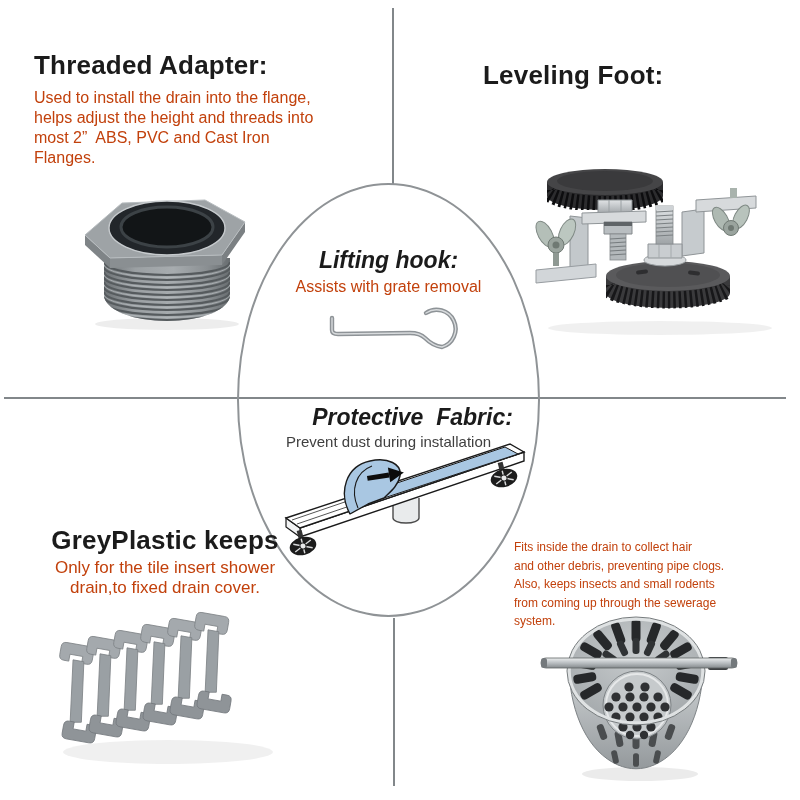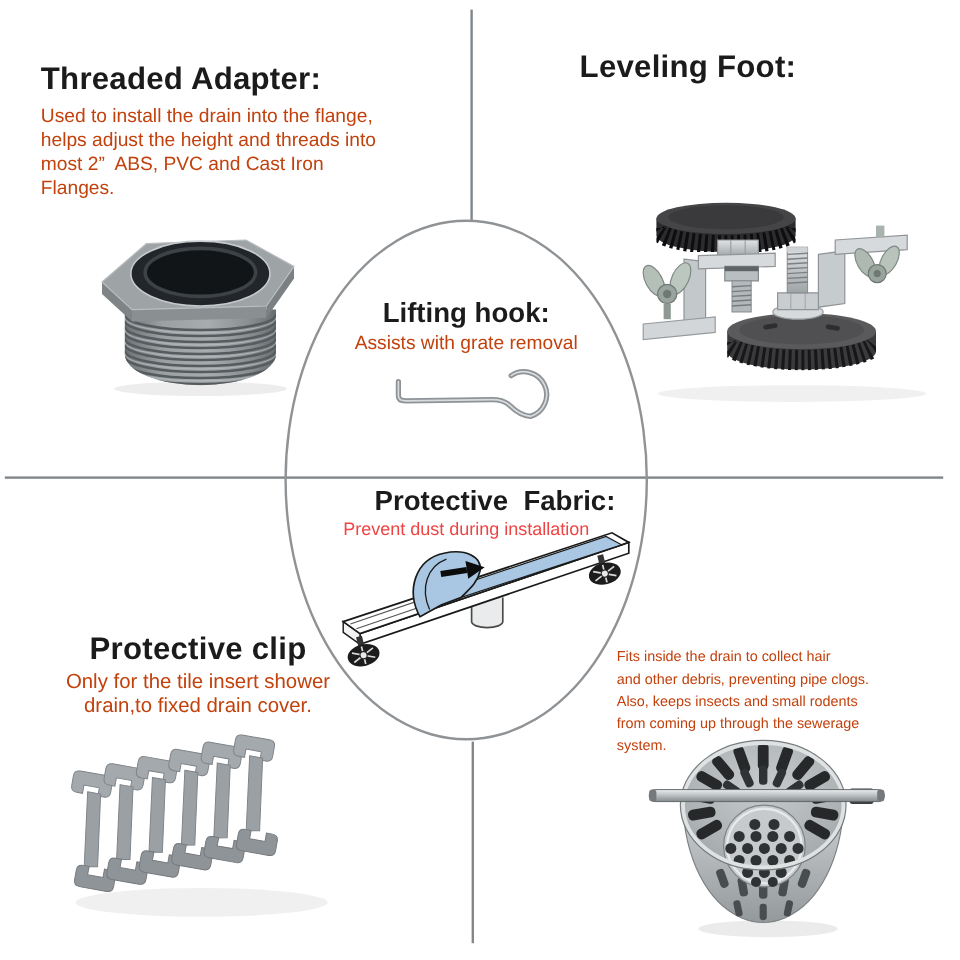--- a/index.html
+++ b/index.html
@@ -1,34 +1,34 @@
 <!DOCTYPE html>
 <html><head>
 <meta charset="utf-8">
 <style>
   html,body{margin:0;padding:0;background:#fff;}
   #canvas{position:relative;width:800px;height:800px;background:#ffffff;overflow:hidden;
           font-family:"Liberation Sans","DejaVu Sans",sans-serif;}
   .abs{position:absolute;}
   .t1{font-size:26px;font-weight:700;color:#1b1b1b;letter-spacing:.2px;white-space:pre;}
-  .t2{font-size:23px;font-weight:700;color:#1b1b1b;white-space:pre;}
+  .t2{font-size:23px;font-weight:700;color:#1b1b1b;white-space:pre;font-style:italic;}
   .d{font-size:16px;color:#c2410c;line-height:20px;white-space:pre-line;}
   .center{text-align:center;}
   .line{background:#82878a;}
   #h-line{left:4px;top:397px;width:782px;height:2px;}
   #v-line-top{left:392px;top:8px;width:2px;height:176px;}
   #v-line-bottom{left:393px;top:618px;width:2px;height:168px;}
   #ellipse{left:237px;top:183px;width:303px;height:434px;border:2px solid #8f9396;
            border-radius:50%;box-sizing:border-box;background:transparent;}
   #ta-desc{left:34px;top:88px;width:345px;}
   #lf-desc{left:484px;top:90px;width:300px;line-height:18px;}
   #lh-title{left:237px;top:247px;width:303px;}
   #lh-sub{left:237px;top:277px;width:303px;font-size:16px;color:#c2410c;}
   #pf-title{left:237px;top:404px;width:303px;padding-left:24px;}
-  #pf-sub{left:237px;top:432px;width:303px;font-size:15px;color:#ef4444;}
+  #pf-sub{left:237px;top:432px;width:303px;font-size:15px;color:#404040;}
   #gc-title{left:40px;top:525px;width:250px;}
   #gc-desc{left:25px;top:558px;width:280px;font-size:17px;line-height:20px;}
   #hs-title{left:545px;top:506px;}
   #hs-desc{left:514px;top:538px;width:285px;font-size:12px;line-height:18.5px;}
 </style>
 </head>
 <body>
 
 <div id="canvas">
 
@@ -79,21 +79,21 @@
     <polygon points="13,45 38,68 38,78 13,55" fill="#7f8487"></polygon>
     <polygon points="38,68 150,65 150,75 38,78" fill="#8a8f92"></polygon>
     <polygon points="150,65 173,32 173,42 150,75" fill="#7b8083"></polygon>
     <polygon points="13,45 50,13 133,10 173,32 150,65 38,68" fill="#9ea3a6" stroke="#b8bdc0" stroke-width="1"></polygon>
     <ellipse cx="95" cy="38" rx="58" ry="27" fill="#22262a"></ellipse>
     <ellipse cx="95" cy="38" rx="58" ry="27" fill="none" stroke="#c6cacd" stroke-width="1.4"></ellipse>
     <ellipse cx="95" cy="37" rx="46" ry="20" fill="#121517"></ellipse>
     <ellipse cx="95" cy="37" rx="46" ry="20" fill="none" stroke="#3c4246" stroke-width="3"></ellipse>
   </svg>
 
-  <div class="abs t1" style="left:483px;top:40px;text-align:right;">Leveling Foot:</div>
+  <div class="abs t1" style="left:483px;top:60px;text-align:right;">Leveling Foot:</div>
   <svg class="abs" style="left:520px;top:152px;" width="270" height="185" viewBox="0 0 270 185">
     <defs>
       <linearGradient id="mg" x1="0" y1="0" x2="0" y2="1">
         <stop offset="0" stop-color="#e0e3e5"></stop>
           <stop offset="1" stop-color="#9fa4a7"></stop>
       </linearGradient>
       <clipPath id="band1c">
           <rect x="27" y="30" width="116" height="28"></rect>
         </clipPath>
       <clipPath id="band2c">
@@ -210,21 +210,21 @@
       <ellipse cx="0" cy="0" rx="13.5" ry="9" fill="#1c1c1c"></ellipse>
       <g stroke="#d9dadb" stroke-width="1.4">
         <line x1="-9" y1="-4" x2="9" y2="4"></line>
           <line x1="-9" y1="4" x2="9" y2="-4"></line>
           <line x1="0" y1="-7.5" x2="0" y2="7.5"></line>
       </g>
       <circle cx="0" cy="0" r="3" fill="#e8e9ea" stroke="#222"></circle>
     </g>
   </svg>
 
-  <div class="abs t1 center" id="gc-title">Protective clip</div>
+  <div class="abs t1 center" id="gc-title">GreyPlastic keeps</div>
   <div class="abs d center" id="gc-desc">Only for the tile insert shower
 drain,to fixed drain cover.</div>
   <svg class="abs" style="left:40px;top:602px;" width="235" height="170" viewBox="0 0 235 170">
     <defs>
       <g id="clipShape">
         <path d="M3,0 h23 q5,0 5,5 v8 q0,5 -5,5 h-5 v-7 h-13 v7 h-5 q-5,0 -5,-5 v-8 q0,-5 5,-5 z" fill="#a4a9ad" stroke="#7e8387" stroke-width="0.8"></path>
         <polygon points="12,16 23,16 31,76 20,78" fill="#9aa0a4" stroke="#7e8387" stroke-width="0.8"></polygon>
         <path d="M14,90 v-8 q0,-5 5,-5 h5 v7 h13 v-7 h5 q5,0 5,5 v8 q0,5 -5,5 h-23 q-5,0 -5,-5 z" fill="#8f9498" stroke="#74797d" stroke-width="0.8"></path>
       </g>
     </defs>

